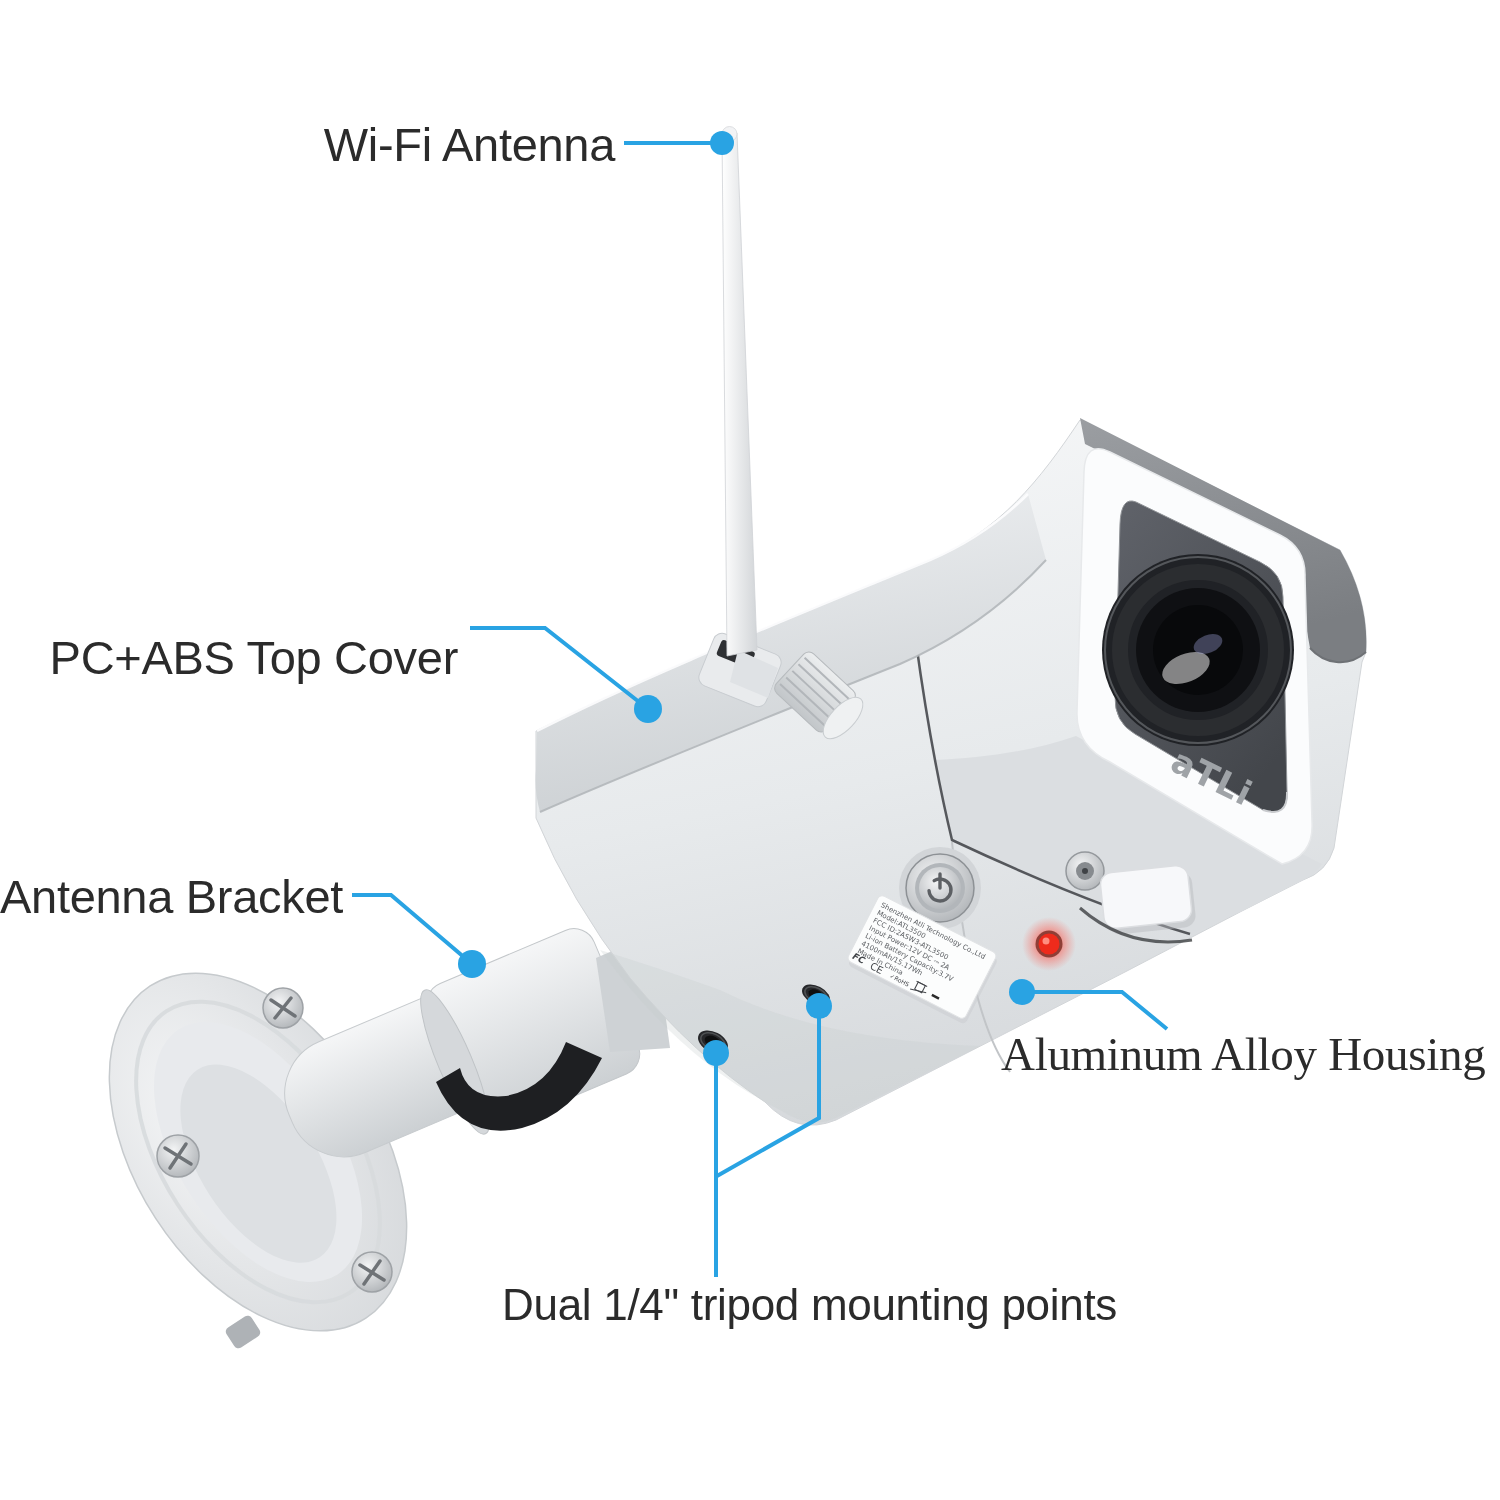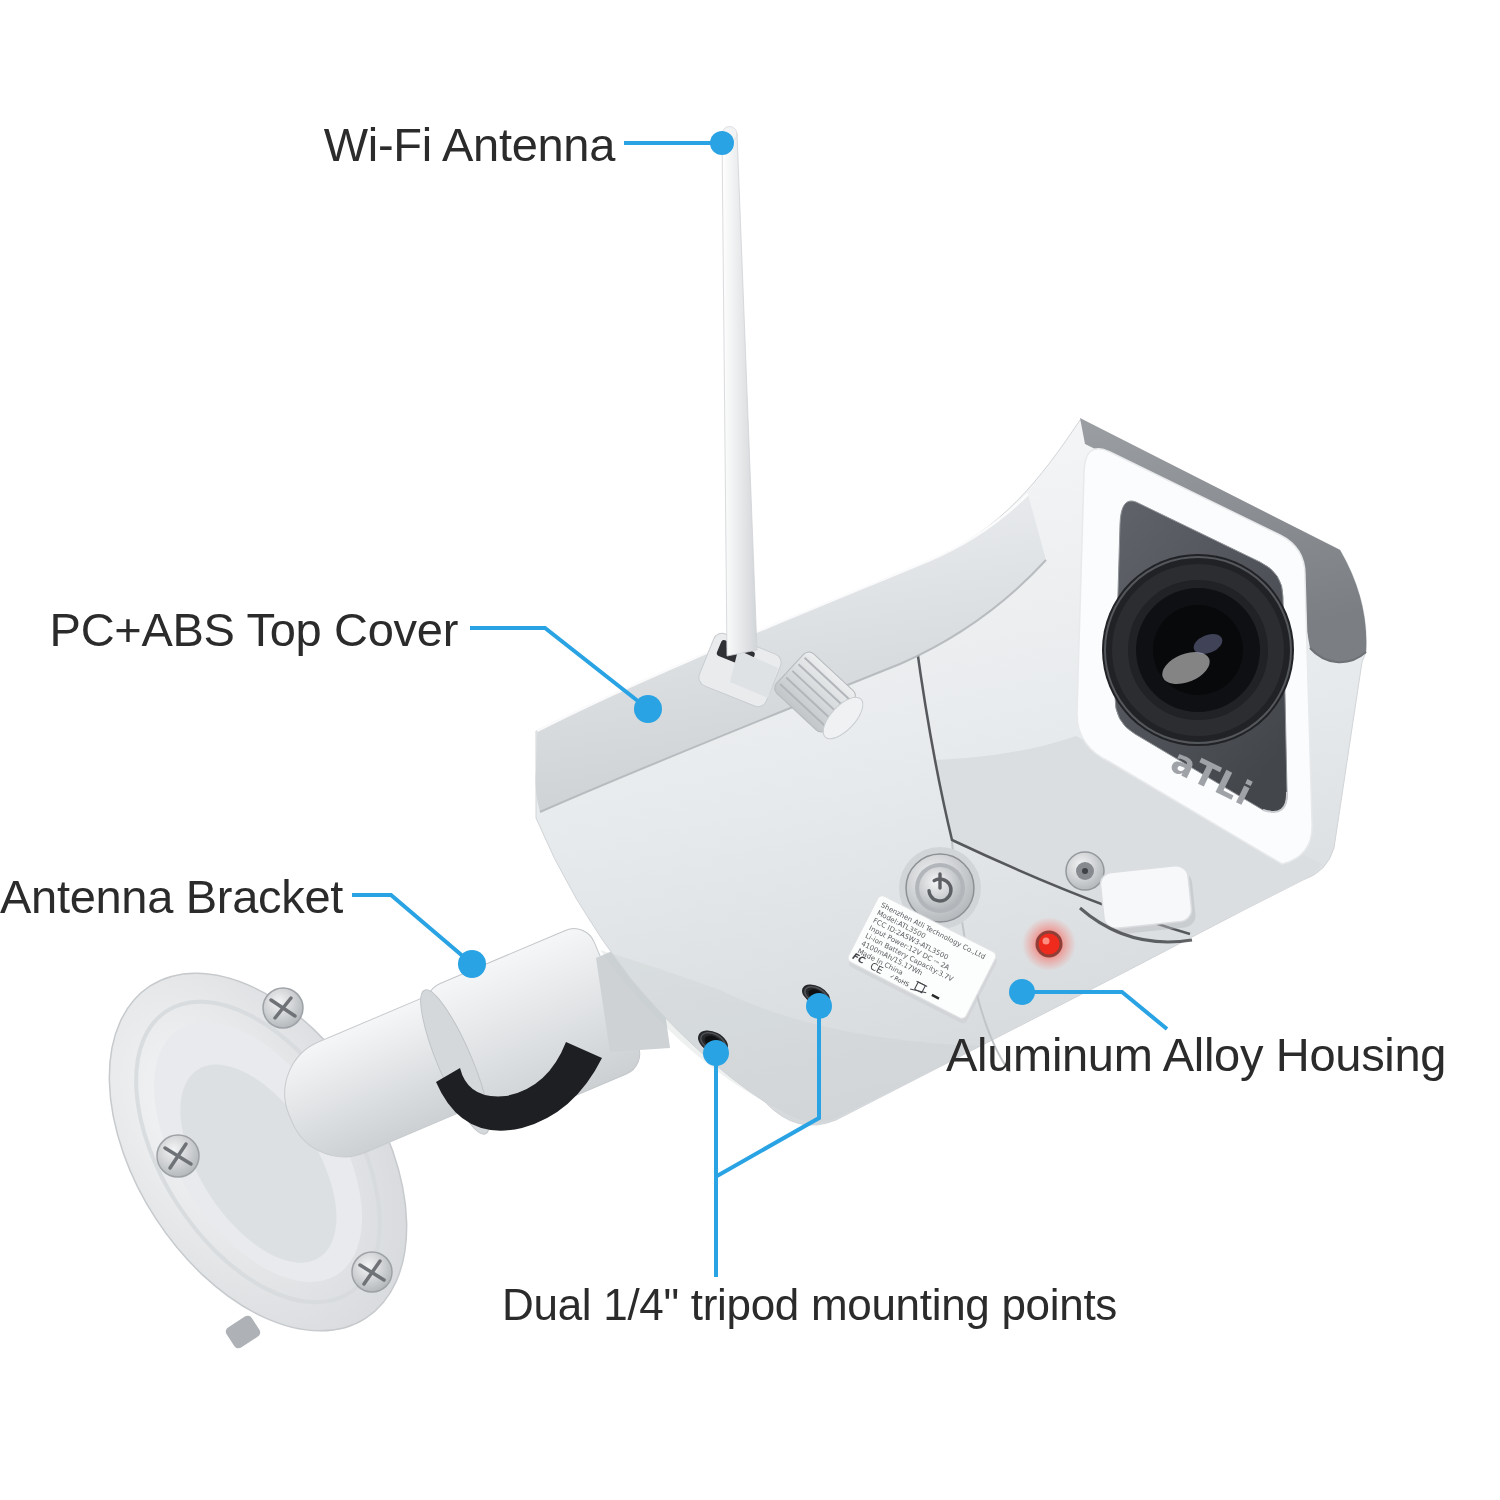--- a/index.html
+++ b/index.html
@@ -4,23 +4,23 @@
 <style>
   :root{ --accent:#29a3e3; --labelc:#2b2b2b; }
   html,body{margin:0;padding:0;background:#ffffff;}
   .stage{position:relative;width:1500px;height:1500px;background:#ffffff;overflow:hidden;
          font-family:"Liberation Sans",sans-serif;}
   .stage svg{position:absolute;left:0;top:0;}
   svg text{font-family:"DejaVu Sans","Liberation Sans",sans-serif;}
   .callout-label{position:absolute;font-size:47px;color:var(--labelc);white-space:nowrap;
                  letter-spacing:-0.3px;font-weight:500;}
   .lbl-wifi   {right:885px;  top:117px;}
-  .lbl-cover  {right:1042px; top:602px;}
+  .lbl-cover  {right:1042px; top:630px;}
   .lbl-bracket{right:1157px; top:869px;}
-  .lbl-housing{left:946px;  top:1027px;}
+  .lbl-housing{left:1001px;  top:1027px;font-family:Liberation Serif, serif;}
   .lbl-tripod {left:502px;   top:1280px;font-size:44px;}
   .lead{stroke:var(--accent);stroke-width:4;fill:none;}
   .dot{fill:var(--accent);}
 </style>
 </head>
 <body>
 
 <div class="stage">
 <svg width="1500" height="1500" viewBox="0 0 1500 1500">
   <defs>

